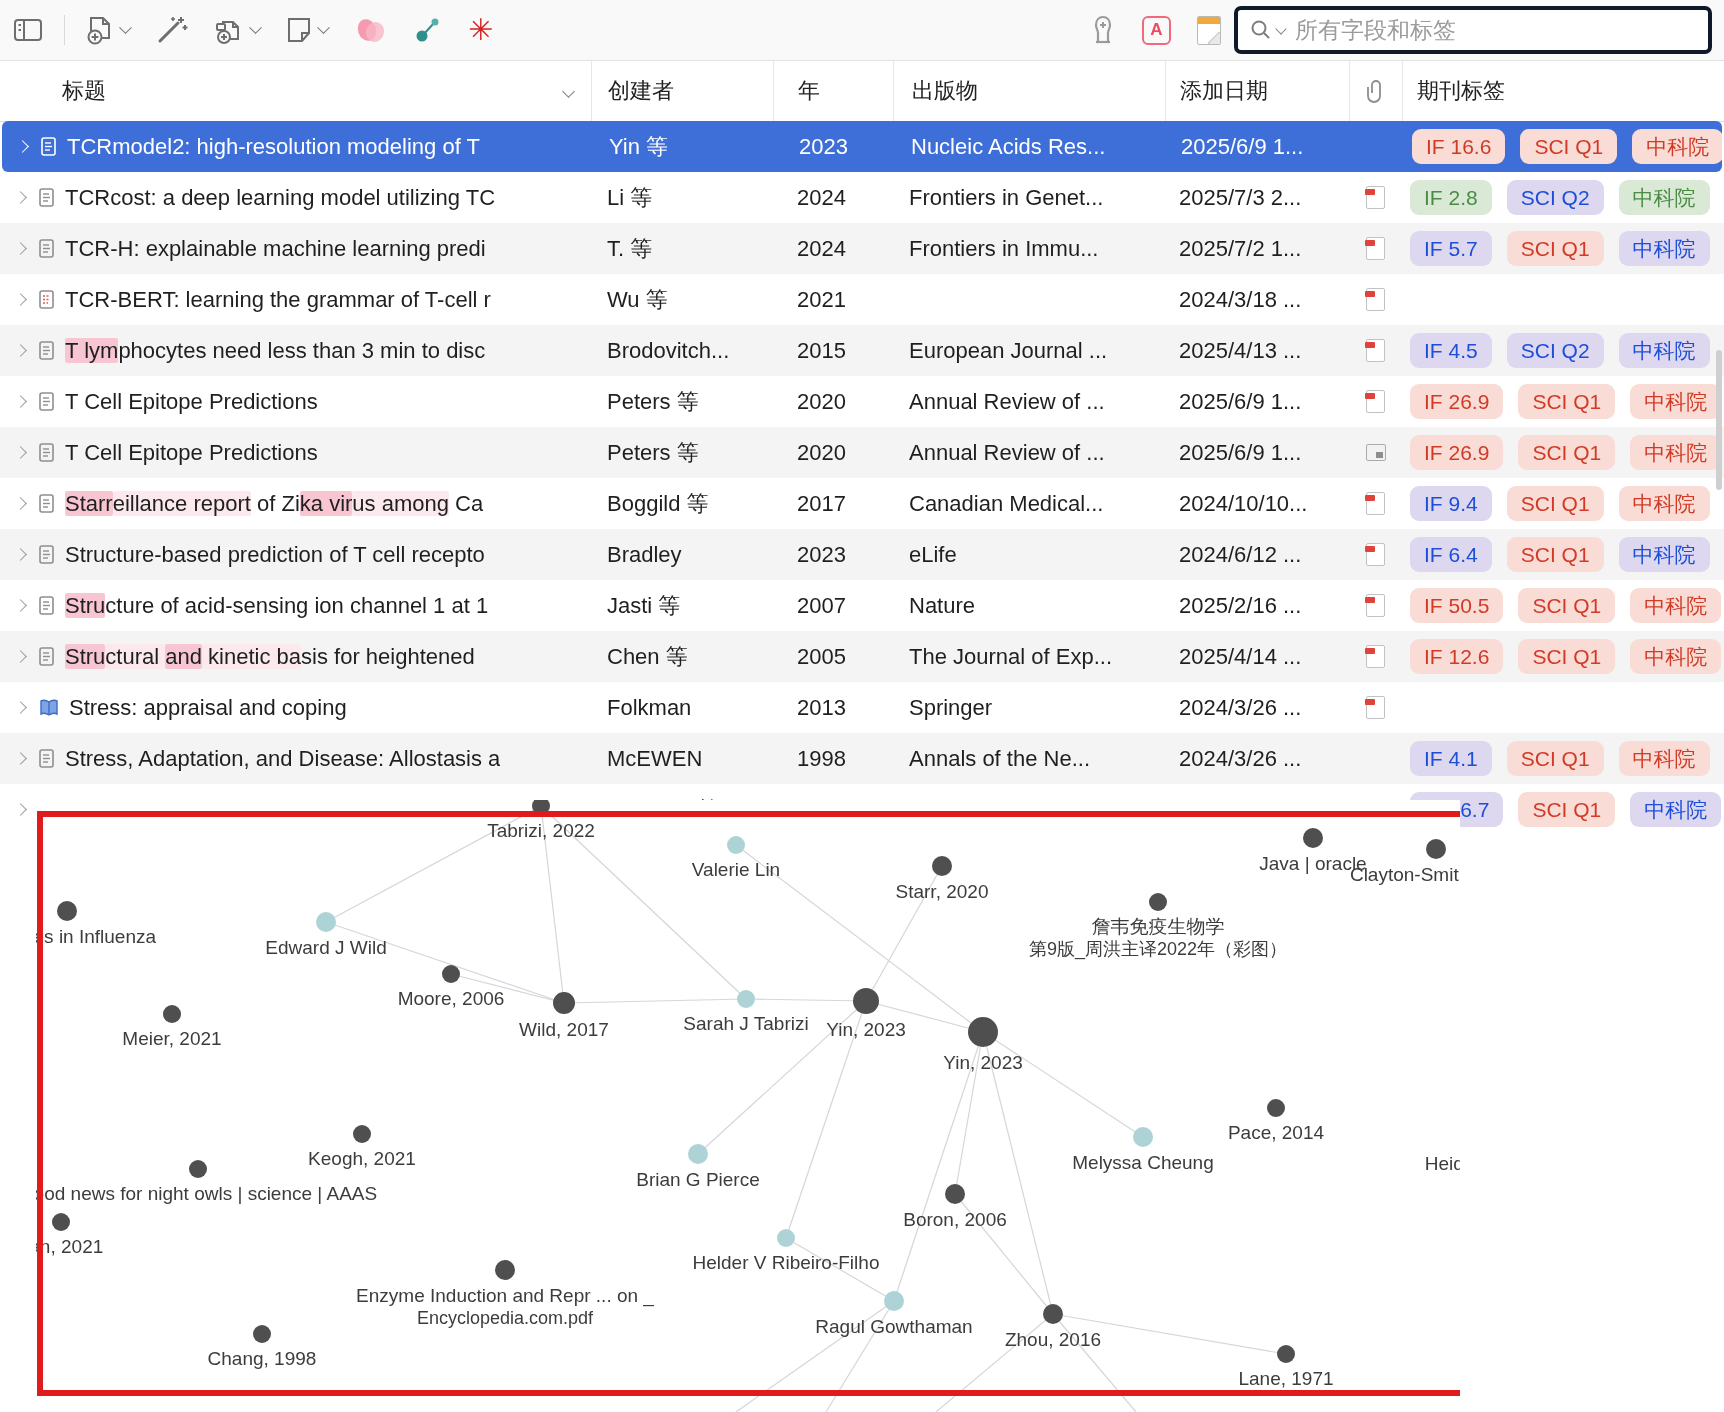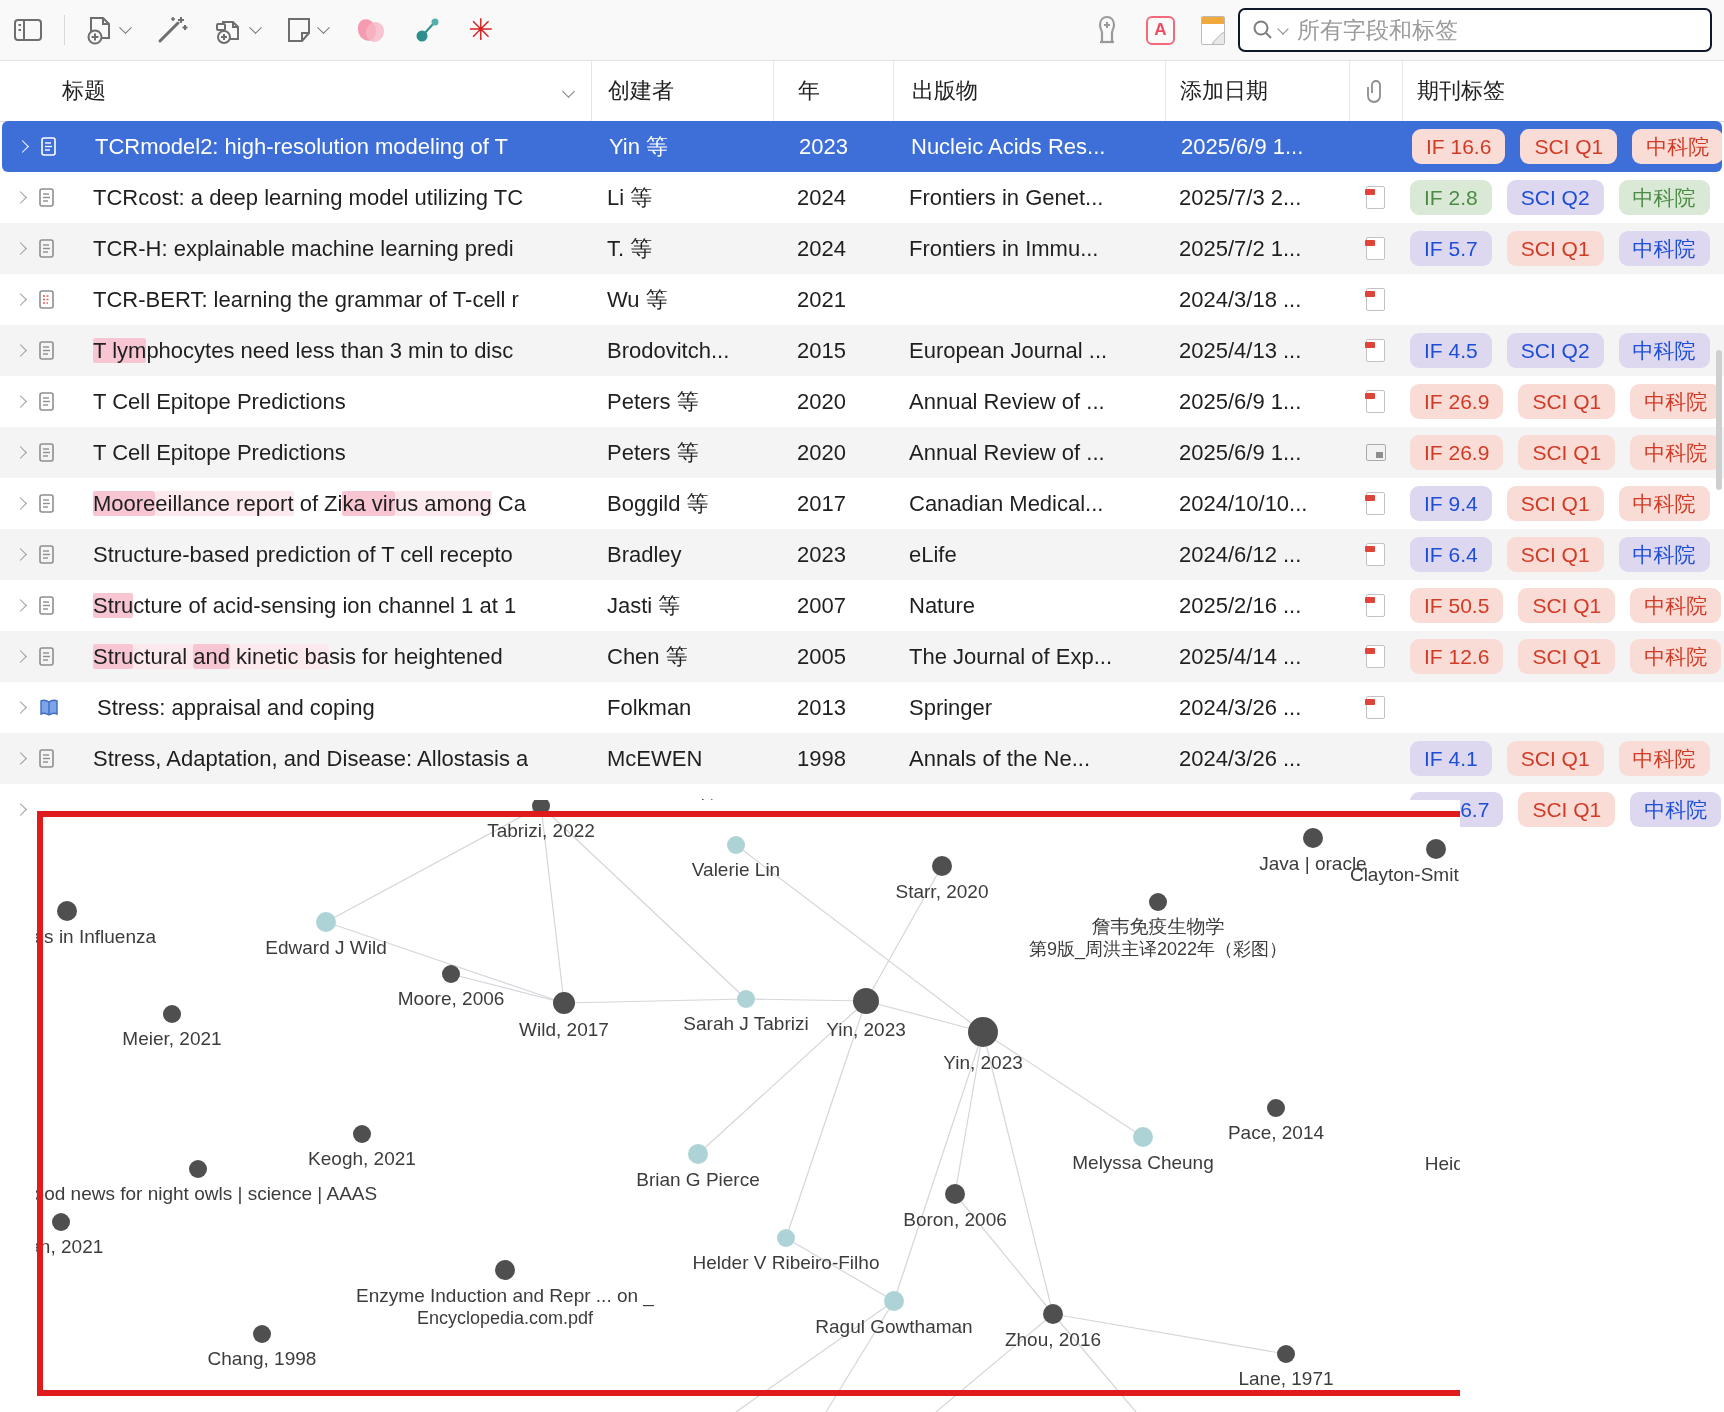--- a/index.html
+++ b/index.html
@@ -11,21 +11,21 @@
   .tb-btn{display:flex;align-items:center;justify-content:center;height:44px;border-radius:6px;padding:0 6px;margin:0 7px;cursor:pointer;}
   .tb-divider{width:1px;height:30px;background:#d9d9d9;margin:0 8px;}
   .chev-down{width:8px;height:8px;border-right:1.7px solid #7a7a7a;border-bottom:1.7px solid #7a7a7a;transform:rotate(45deg) translate(-2px,-2px);margin-left:7px;}
   .icon-svg{display:block;}
   .openai-glyph{font-size:30px;color:#d42322;line-height:1;}
   .spacer{flex:1;}
   .a-box{width:25px;height:25px;border:2.4px solid #f2697c;border-radius:6px;color:#ef4b60;font-size:17px;font-weight:bold;display:flex;align-items:center;justify-content:center;}
   .note-yellow{width:22px;height:27px;border:1.8px solid #b9b9b9;border-radius:2px;background:#fff;position:relative;overflow:hidden;}
   .note-yellow .band{position:absolute;left:0;top:0;right:0;height:7px;background:#f2a93b;}
   .note-yellow .fold{position:absolute;right:-7px;bottom:-7px;width:14px;height:14px;background:#e8e8e8;transform:rotate(45deg);border:1px solid #c5c5c5;}
-  .searchbox{width:446px;height:40px;border:2px solid #0f172a;border-radius:7px;background:#fff;display:flex;align-items:center;margin-right:12px;padding:0 12px;}
+  .searchbox{width:446px;height:40px;border:4px solid #0f172a;border-radius:7px;background:#fff;display:flex;align-items:center;margin-right:12px;padding:0 12px;}
   .searchbox .ph{color:#9b9b9b;font-size:23px;margin-left:10px;white-space:nowrap;overflow:hidden;}
   .s-chev{width:7px;height:7px;border-right:1.6px solid #8a8a8a;border-bottom:1.6px solid #8a8a8a;transform:rotate(45deg);margin-left:5px;margin-top:-3px;}
 
   
   .grid-cols{display:grid;grid-template-columns:591px 182px 120px 272px 184px 53px 1fr;}
   .thead{position:absolute;left:0;top:61px;width:1724px;height:60px;background:#fff;border-bottom:1px solid #dcdcdc;font-size:22px;color:#222;}
   .thead .hcell{display:flex;align-items:center;border-left:1px solid #e7e7e7;position:relative;overflow:hidden;white-space:nowrap;}
   .thead .hcell:first-child{border-left:none;}
   .sort-chev{position:absolute;right:18px;top:26px;width:8px;height:8px;border-right:1.7px solid #777;border-bottom:1.7px solid #777;transform:rotate(45deg);}
 
@@ -37,21 +37,21 @@
   .cell{display:flex;align-items:center;overflow:hidden;white-space:nowrap;height:100%;}
   .c-title{padding-left:16px;gap:10px;}
   .c-creator{padding-left:16px;}
   .c-year{padding-left:24px;}
   .c-pub{padding-left:16px;}
   .c-date{padding-left:14px;}
   .c-attach{justify-content:center;}
   .c-tags{padding-left:8px;gap:15px;}
   .exp{flex:0 0 auto;width:8px;height:8px;border-top:1.6px solid #9a9a9a;border-right:1.6px solid #9a9a9a;transform:rotate(45deg);margin-right:4px;}
   .row.sel .exp{border-color:#fff;}
-  .ttext{overflow:hidden;white-space:nowrap;margin-left:28px;}
+  .ttext{overflow:hidden;white-space:nowrap;}
   .hl1{background:#f8c6d2;border-radius:2px;}
   .hl2{background:#fcе;} 
   .hl2{background:#fce9ee;border-radius:2px;}
   .tag{display:inline-flex;flex:0 0 auto;align-items:center;justify-content:center;height:35px;padding:0 14px;border-radius:9px;font-size:21px;}
   .tag.red{color:#d13b26;background:#fadcd6;}
   .tag.green{color:#4b8b44;background:#d9e9d6;}
   .tag.purple{color:#1d4ed8;background:#ded7f0;}
   .ticon{flex:0 0 auto;color:#8f8f8f;}
   .row.sel .ticon{color:#fff;}
   .pdf-ic{width:17px;height:21px;border:1.5px solid #c2c2c2;border-radius:2px;background:#fff;position:relative;}
@@ -368,21 +368,21 @@
       </div>
       <div class="row grid-cols">
         <div class="cell c-title">
           <span class="exp"></span>
           <svg class="ticon" width="16" height="20" viewBox="0 0 16 20">
             <rect x="1" y="1" width="13" height="17" rx="2" fill="none" stroke="currentColor" stroke-width="1.6"></rect>
             <line x1="4" y1="6" x2="10" y2="6" stroke="currentColor" stroke-width="1.4"></line>
             <line x1="4" y1="9.5" x2="11" y2="9.5" stroke="currentColor" stroke-width="1.4"></line>
             <line x1="4" y1="13" x2="9" y2="13" stroke="currentColor" stroke-width="1.4"></line>
           </svg>
-          <span class="ttext"><span class="hl1">Moore</span><span class="hl2">eillance report</span><span class=""> of Zi</span><span class="hl1">ka vir</span><span class="hl2">us among</span><span class=""> Ca</span></span>
+          <span class="ttext"><span class="hl1">Starr</span><span class="hl2">eillance report</span><span class=""> of Zi</span><span class="hl1">ka vir</span><span class="hl2">us among</span><span class=""> Ca</span></span>
         </div>
         <div class="cell c-creator">Boggild 等</div>
         <div class="cell c-year">2017</div>
         <div class="cell c-pub">Canadian Medical...</div>
         <div class="cell c-date">2024/10/10...</div>
         <div class="cell c-attach">
           <span class="pdf-ic">
             <span class="r"></span>
           </span>
         </div>

